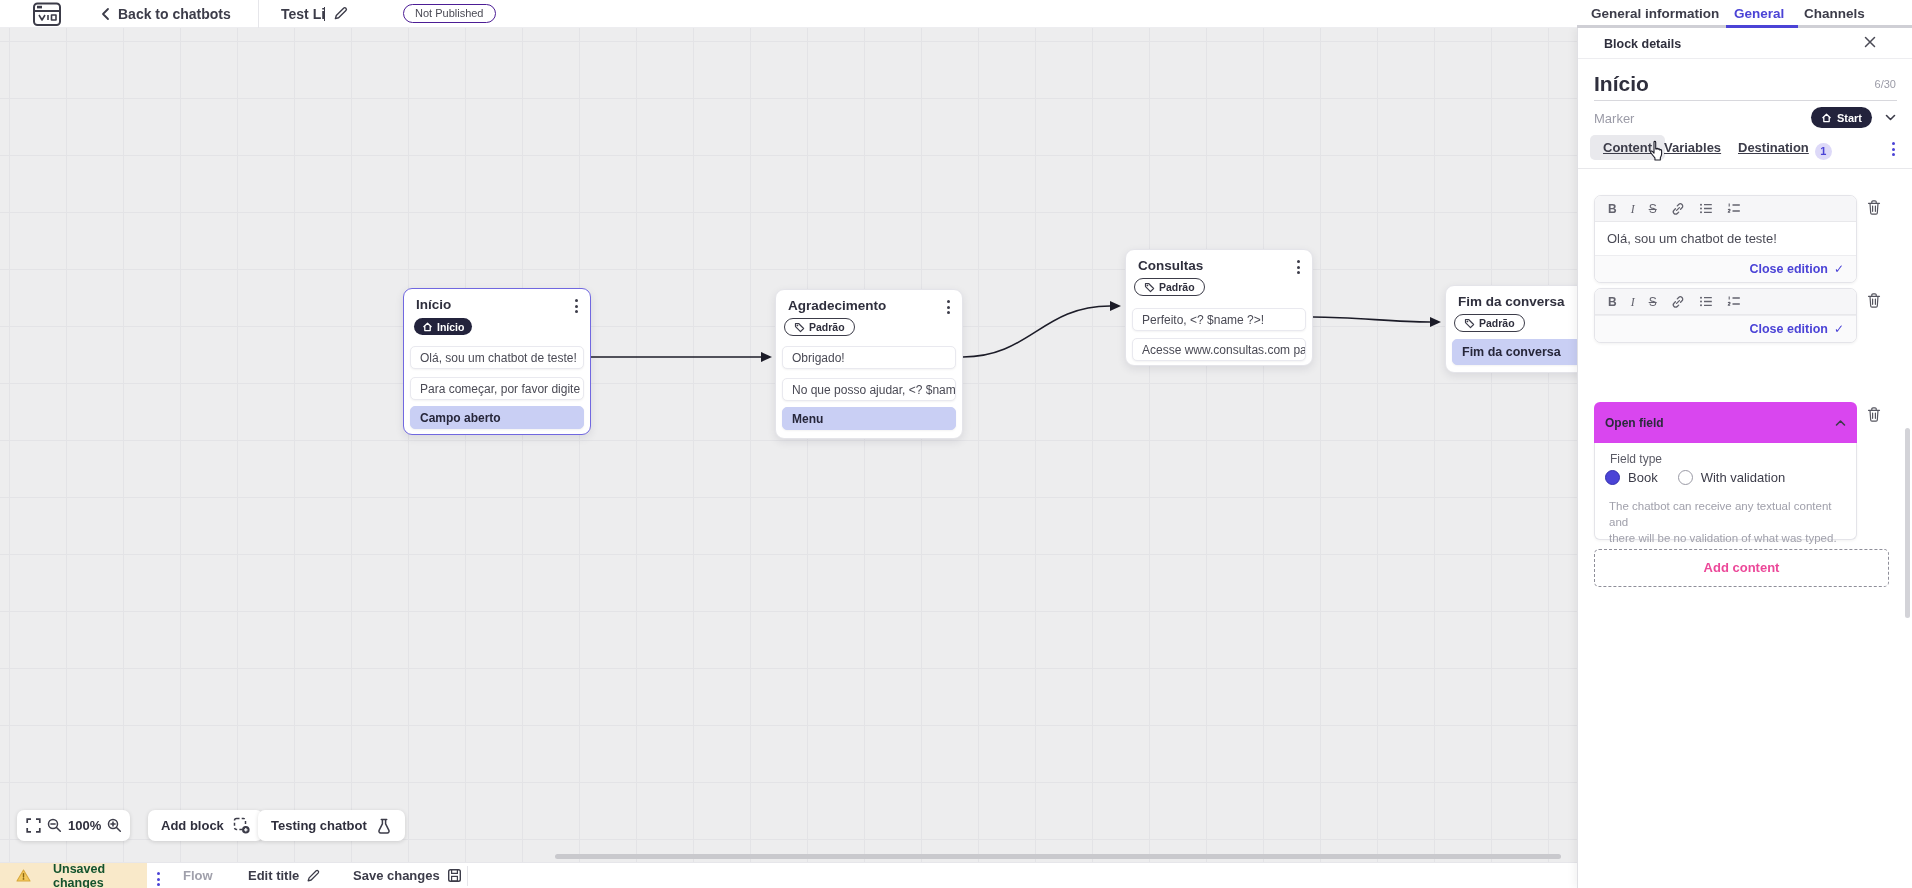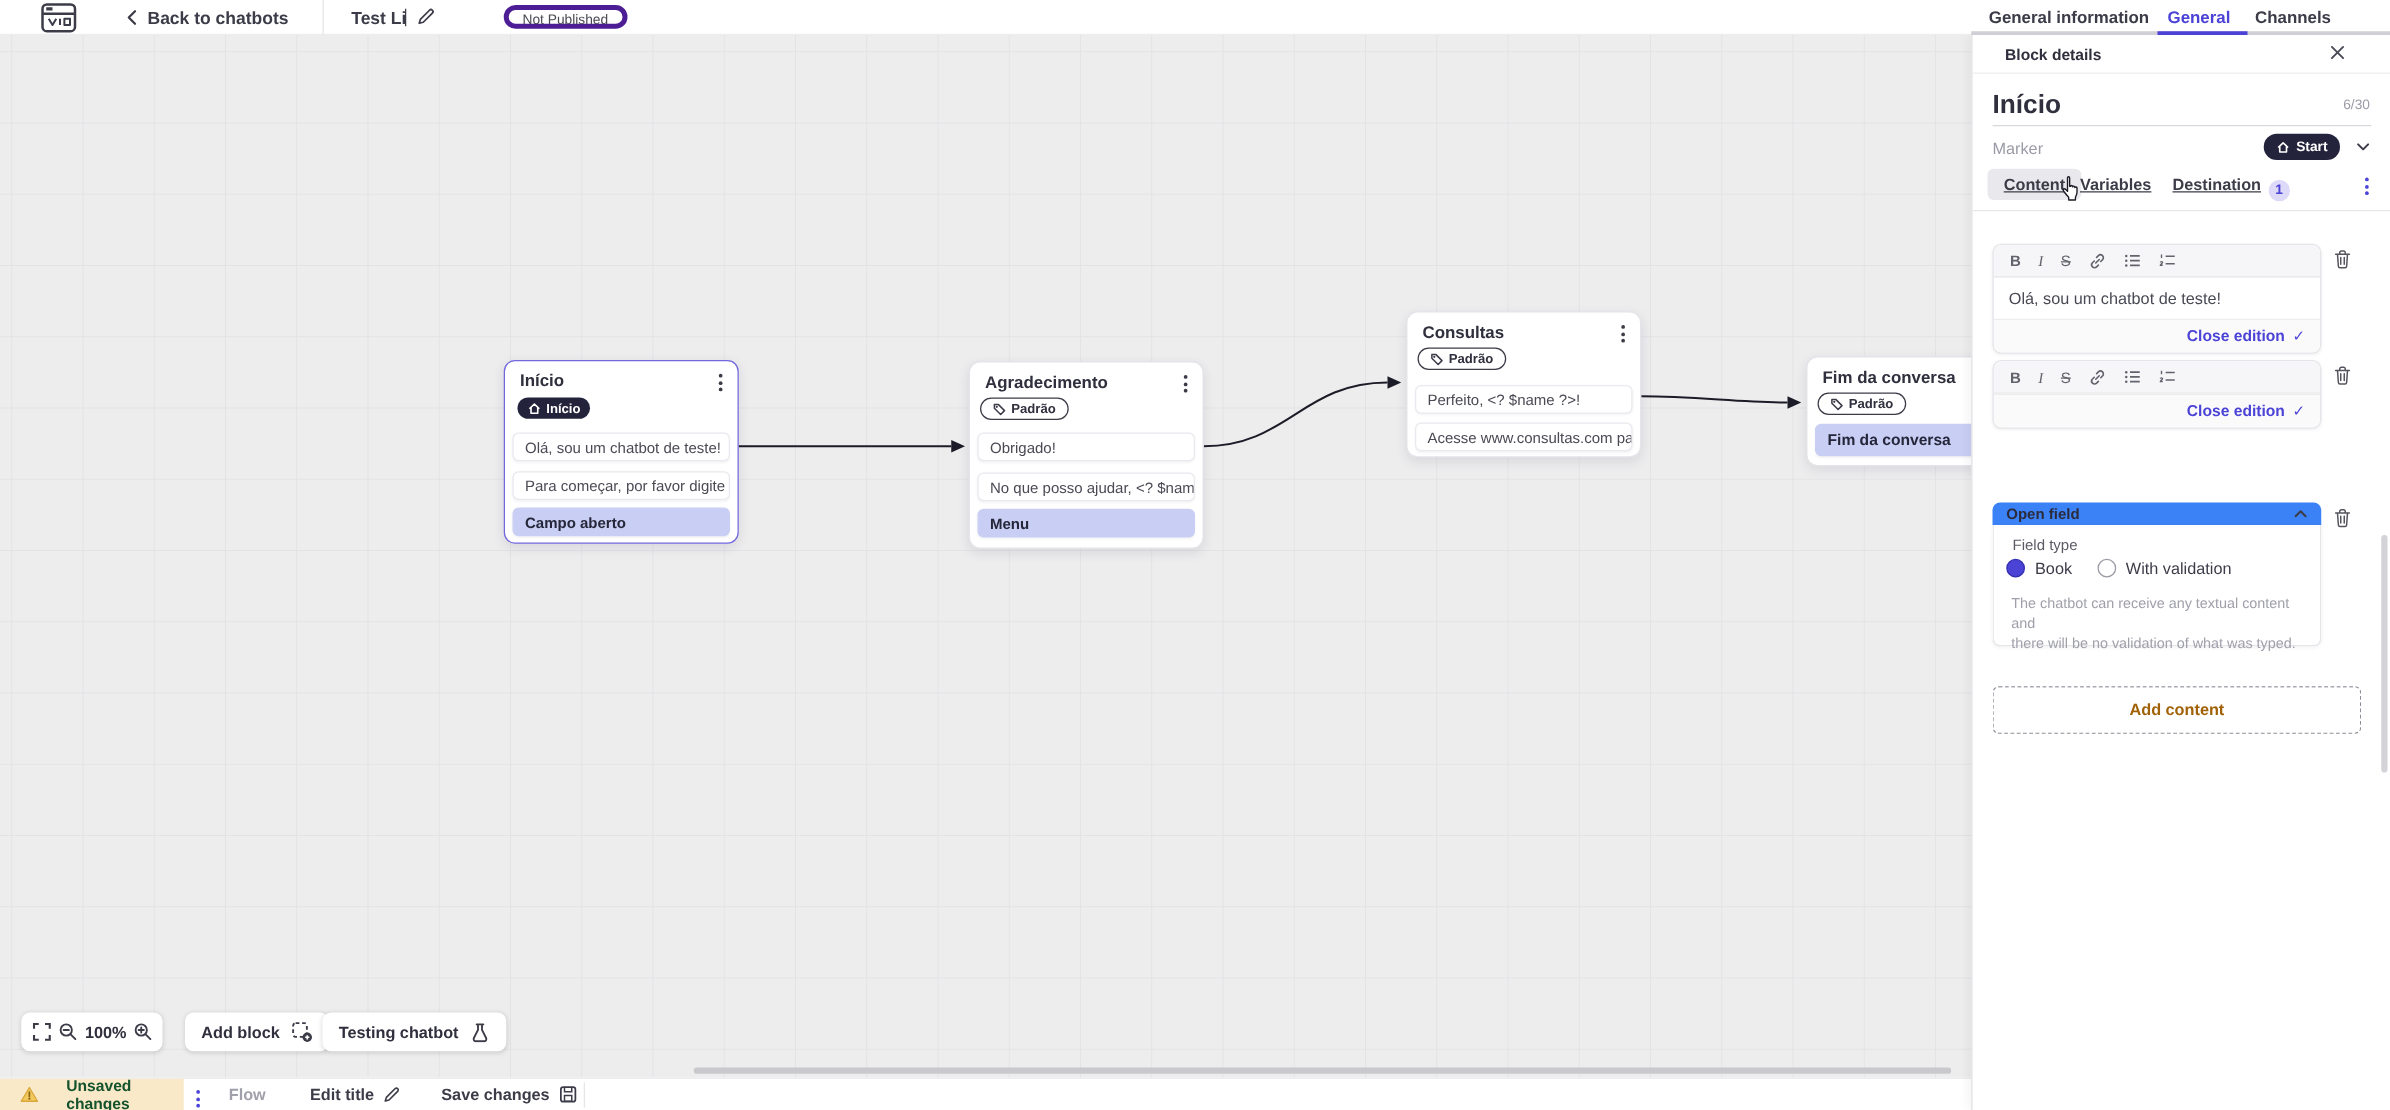--- a/index.html
+++ b/index.html
@@ -11,21 +11,21 @@
   
   .topbar { position:absolute; left:0; top:0; width:1912px; height:28px; background:#fff;
     border-bottom:1px solid #ededf0; z-index:20; }
   .back-group { position:absolute; left:100px; top:0; height:28px; display:flex; align-items:center; gap:8px; cursor:pointer; }
   .back-label { font-size:14px; font-weight:700; color:#3c3c49; }
   .tb-divider { position:absolute; left:258px; top:0; width:1px; height:28px; background:#e6e6ea; }
   .bot-title { position:absolute; left:281px; top:6px; font-size:14px; font-weight:600; color:#3c3c49; }
   .caret { position:absolute; left:324px; top:7px; width:1px; height:14px; background:#3c3c49; }
   .pencil-btn { position:absolute; left:333px; top:5px; cursor:pointer; }
   .status-pill { position:absolute; left:403px; top:4px; height:19px; line-height:17px; padding:0 11px;
-    border:4px solid #4c1d95; border-radius:10px; font-size:11px; color:#4a4a54; background:#fff; }
+    border:1px solid #4c1d95; border-radius:10px; font-size:11px; color:#4a4a54; background:#fff; }
   .top-tab { position:absolute; top:6px; font-size:13.5px; font-weight:600; color:#3c3c49; cursor:pointer; }
   .top-tab.active { color:#4b43d6; }
   .tab-gray-line { position:absolute; left:1577px; top:25px; width:335px; height:3px; background:#cfcfd5; }
   .tab-underline { position:absolute; left:1726px; top:25px; width:72px; height:3px; background:#4b43d6; }
 
   
   .canvas { position:absolute; left:0; top:28px; width:1912px; height:834px; background:#ededee;
     background-image:linear-gradient(#e3e3e6 1px,transparent 1px),linear-gradient(90deg,#e3e3e6 1px,transparent 1px);
     background-size:57px 57px; background-position:9px 13px; overflow:hidden; }
   .connectors { position:absolute; left:0; top:0; z-index:1; }
@@ -91,36 +91,36 @@
   .tb-i { font-style:italic; font-family:"Liberation Serif","DejaVu Serif",serif; }
   .tb-s { text-decoration:line-through; }
   .ed-body { font-size:13px; color:#4a4a55; padding:8px 12px; line-height:17px; }
   .ed-footer { height:27px; border-top:1px solid #ededf0; background:#fafafb;
     display:flex; align-items:center; justify-content:flex-end; gap:6px; padding-right:12px; cursor:pointer; }
   .close-ed { font-size:12.5px; font-weight:700; color:#4b43d6; }
   .check { color:#4b43d6; font-size:12px; }
   .trash { position:absolute; left:288px; cursor:pointer; }
 
   .openfield { position:absolute; left:16px; top:374px; width:263px; }
-  .of-header { height:18px; background:#3b82f6; border-radius:6px 6px 0 0; display:flex; align-items:center;
+  .of-header { height:41px; background:#d946ef; border-radius:6px 6px 0 0; display:flex; align-items:center;
     justify-content:space-between; padding:0 11px; cursor:pointer; }
   .of-title { font-size:12px; font-weight:700; color:#2b2b3c; }
   .of-body { border:1px solid #e4e4e9; border-top:none; border-radius:0 0 6px 6px; background:#fff;
     height:97px; position:relative; box-shadow:0 1px 3px rgba(0,0,0,.05); }
   .ft-label { position:absolute; left:15px; top:9px; font-size:12px; color:#5b5b66; }
   .radio-row { position:absolute; left:10px; top:27px; display:flex; align-items:center; gap:8px; }
   .radio { width:15px; height:15px; border-radius:50%; cursor:pointer; }
   .radio.sel { background:#4b43d6; border:1.5px solid #332fae; }
   .radio.unsel { background:#fff; border:1.5px solid #9a9aa5; }
   .radio-label { font-size:13px; color:#3c3c49; margin-right:12px; }
   .of-desc { position:absolute; left:14px; top:55px; width:240px; font-size:11.5px; color:#a0a0ab; line-height:16px; }
 
   .add-content { position:absolute; left:16px; top:521px; width:295px; height:38px; line-height:36px;
     text-align:center; border:1.5px dashed #8e8e99; border-radius:5px; font-size:13px; font-weight:700;
-    color:#a16207; cursor:pointer; background:#fff; }
+    color:#ec4899; cursor:pointer; background:#fff; }
   .panel-scroll { position:absolute; right:2px; top:400px; width:5px; height:190px; background:#d3d3d8; border-radius:3px; cursor:grab; }
 
   .hand-cursor { position:absolute; left:1648px; top:140px; z-index:30; pointer-events:none; }
   svg { display:block; }
 </style>
 </head>
 <body>
 
 <div class="app">
 

